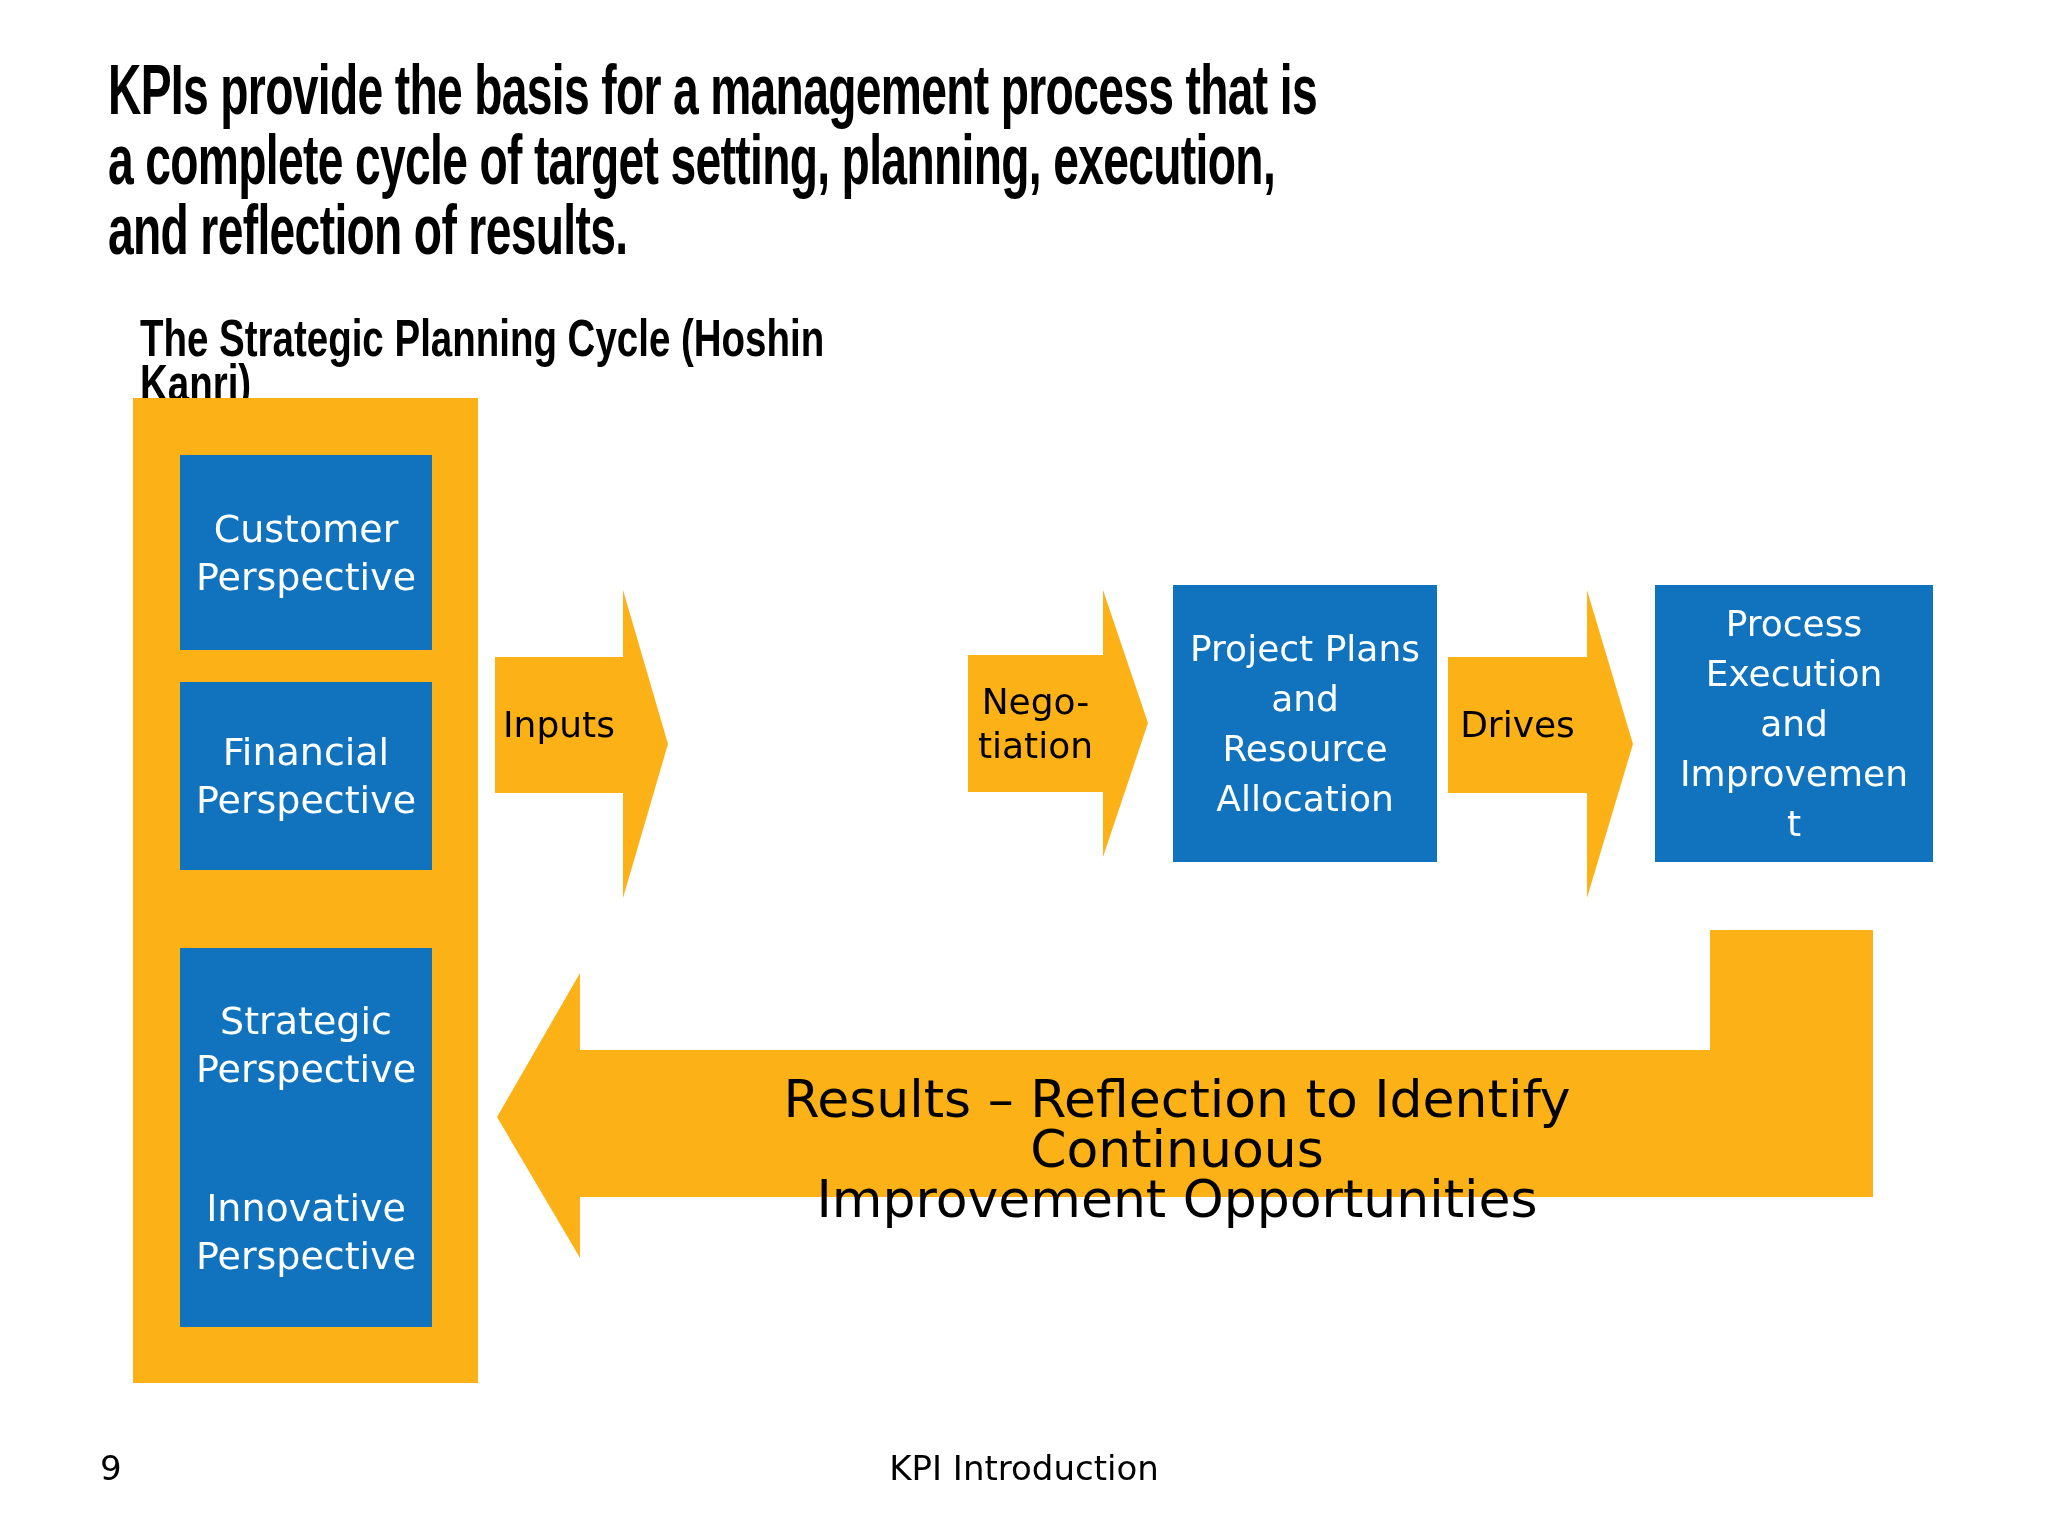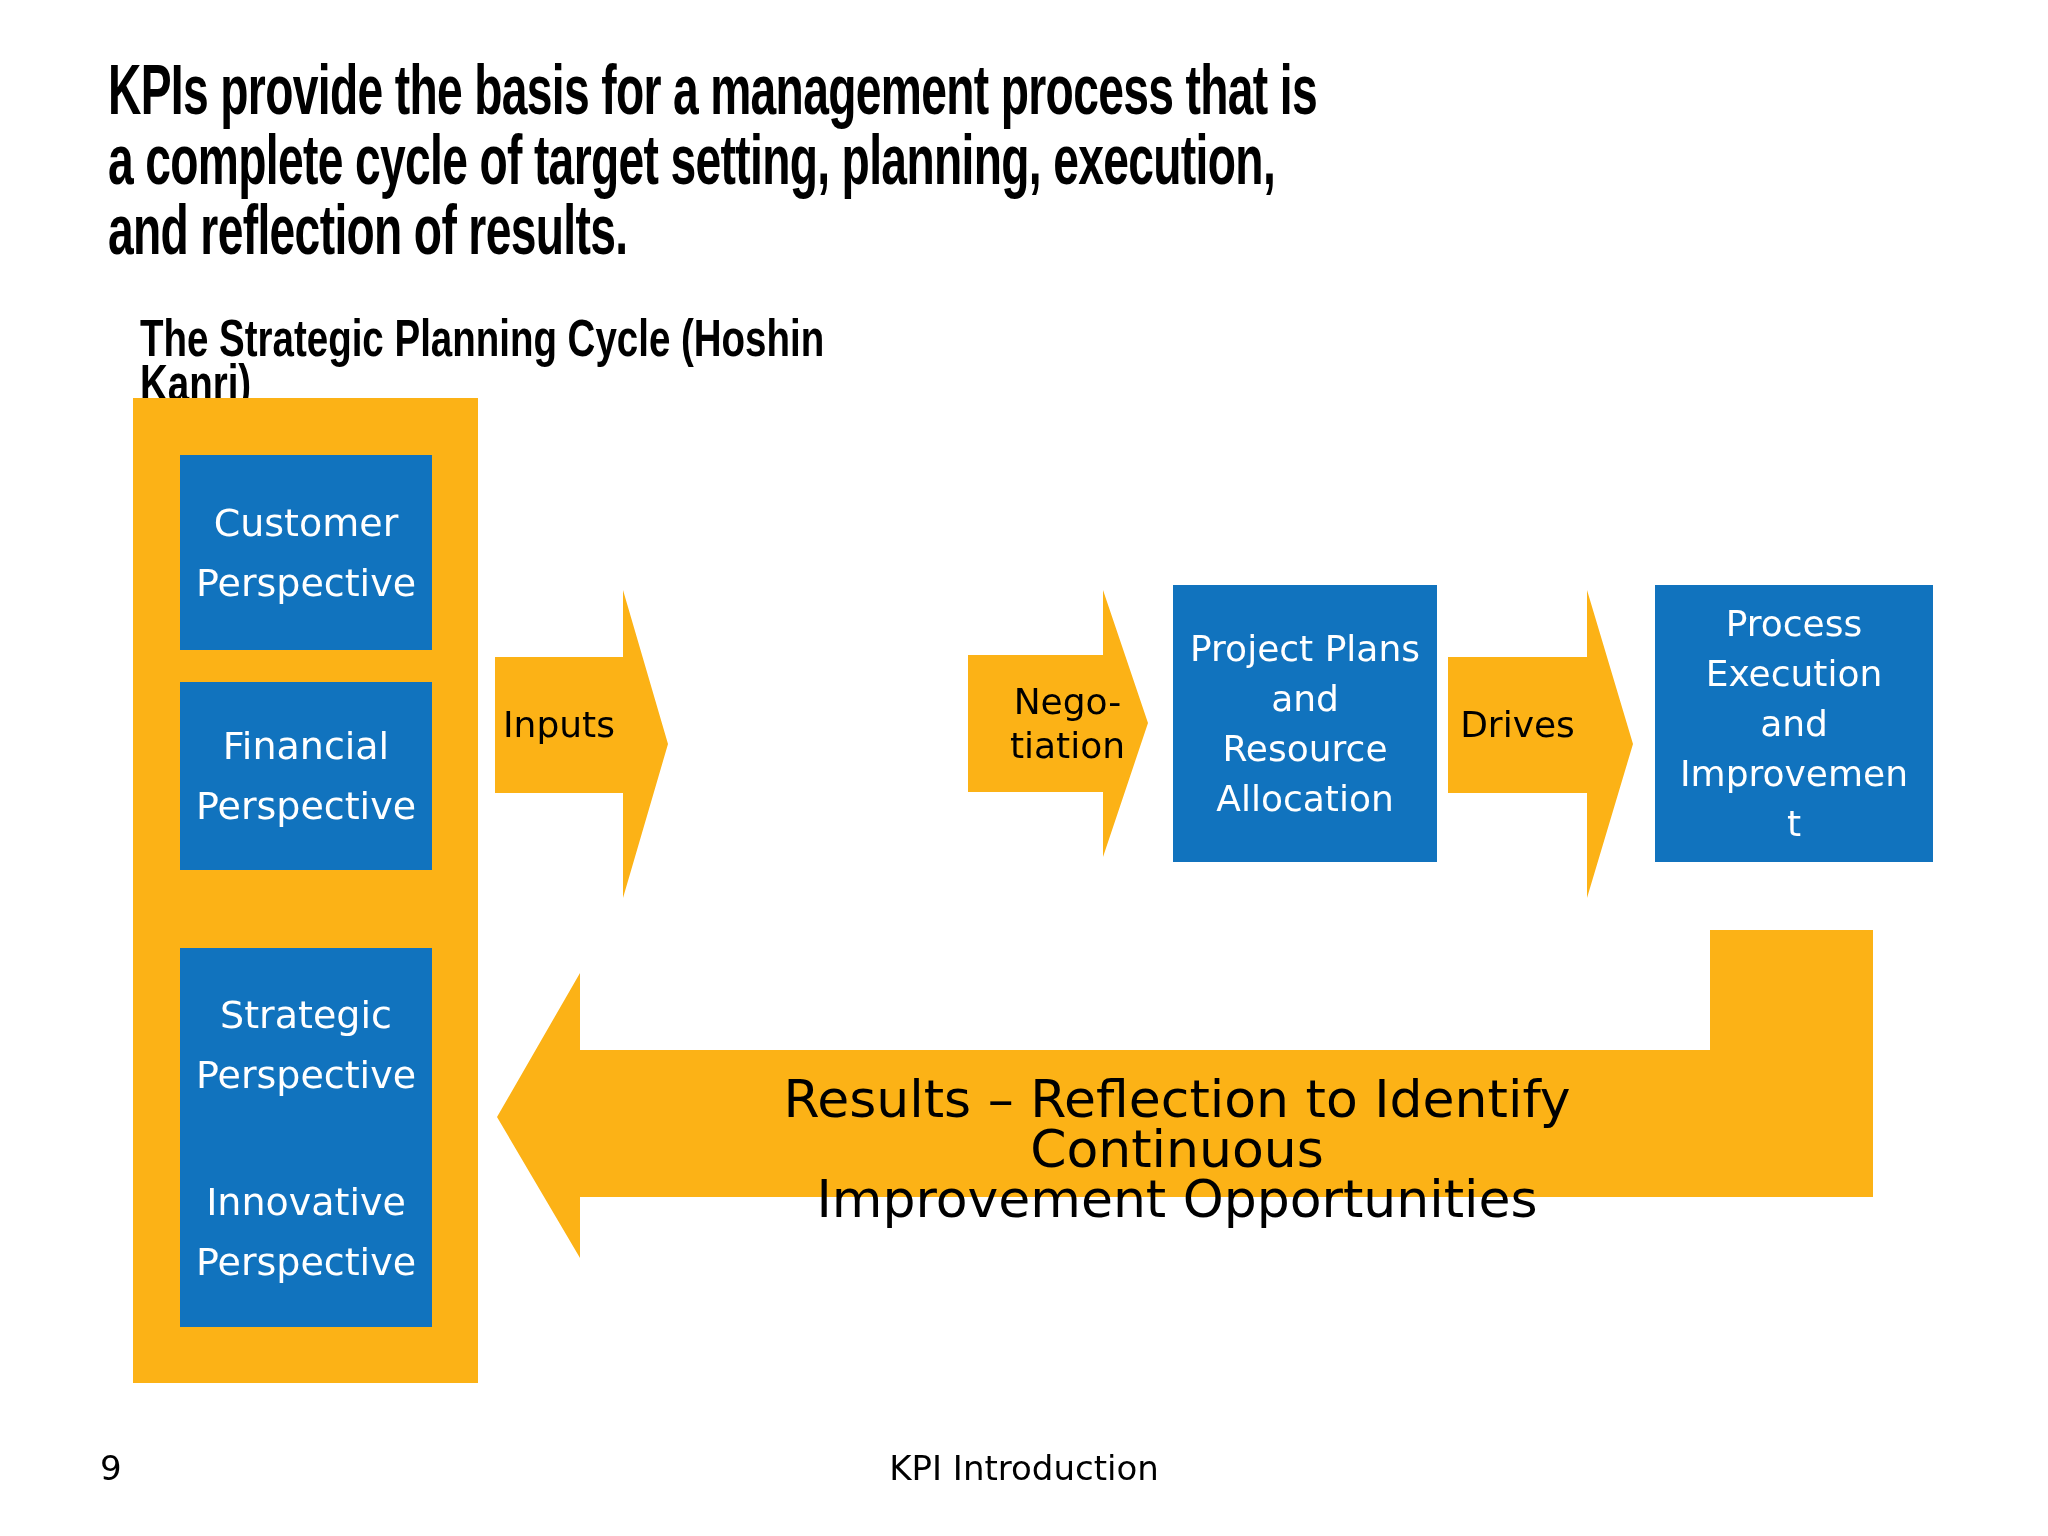--- a/index.html
+++ b/index.html
@@ -25,21 +25,21 @@
     transform:scaleX(0.74); transform-origin:left top;
     font-family:"Liberation Sans", sans-serif;
   }
 
   
   #perspective-column { left:133px; top:398px; width:345px; height:985px; background:var(--orange); }
   .pbox {
     position:absolute; left:180px; width:252px;
     background:var(--blue); color:#fff;
     display:flex; align-items:center; justify-content:center; text-align:center;
-    font-size:38px; line-height:60px;
+    font-size:38px; line-height:48px;
   }
   #pbox-0 { top:455px;  height:195px; }
   #pbox-1 { top:682px;  height:188px; }
   #pbox-2 { top:948px;  height:193px; }
   #pbox-3 { top:1137px; height:190px; }
 
   
   .fbox {
     position:absolute; top:585px; height:277px;
     background:var(--blue); color:#fff;
@@ -60,21 +60,21 @@
     clip-path:polygon(0px 67px,139px 67px,139px 0px,185px 154px,139px 308px,139px 203px,0px 203px); }
   #arrow-return { left:497px; top:930px; width:1376px; height:328px;
     clip-path:polygon(0px 187px,83px 43px,83px 120px,1213px 120px,1213px 0px,1376px 0px,1376px 267px,83px 267px,83px 328px); }
 
   
   .alabel {
     position:absolute; display:flex; align-items:center; justify-content:center;
     text-align:center; font-size:36px; line-height:44px; color:#000;
   }
   #label-inputs { left:495px; top:657px; width:128px; height:136px; }
-  #label-nego   { left:968px; top:655px; width:135px; height:137px;margin-left:32px; }
+  #label-nego   { left:968px; top:655px; width:135px; height:137px; }
   #label-drives { left:1448px; top:657px; width:139px; height:136px; }
   #label-results{ left:667px; top:1052px; width:1020px; height:193px;
                   font-size:52px; line-height:50px; }
 
   
   #page-number { left:100px; top:1448px; font-size:34px; }
   #footer-title { left:0; top:1448px; width:2048px; text-align:center; font-size:34px; }
 </style>
 </head>
 <body>

